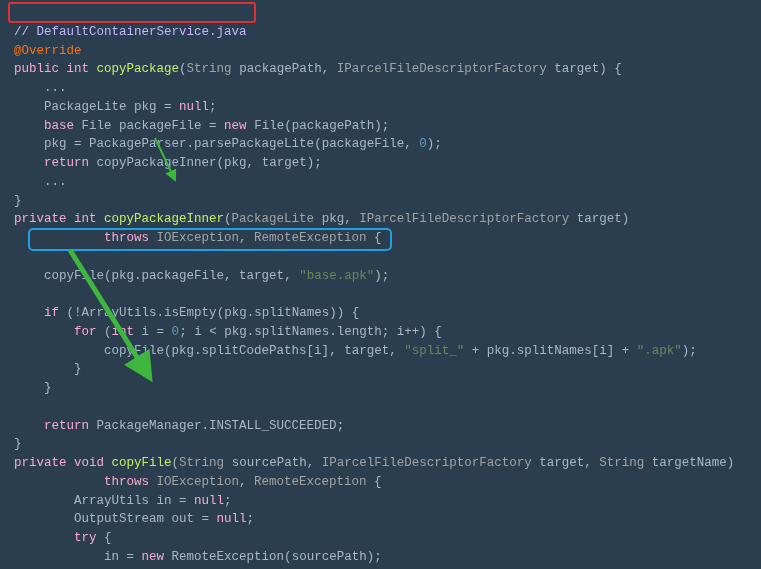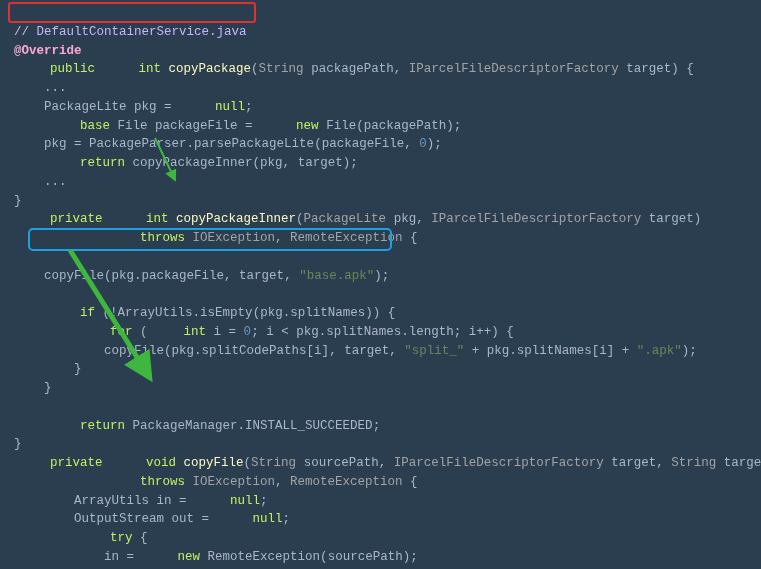--- a/index.html
+++ b/index.html
@@ -14,24 +14,24 @@
     height: 569px;
     overflow: hidden;
     position: relative;
   }
   .code-container {
     padding: 4px 0 4px 14px;
     white-space: pre;
     position: relative;
   }
   .comment { color: #c4b5fd; }
-  .annotation { color: #f9a8d4; font-weight: bold; }
-  .keyword { color: #bef264; margin-left: 36px; }
+  .annotation { color: #f97316; }
+  .keyword { color: #f9a8d4; }
   .type { color: #a9b7c6; }
-  .method-def { color: #fef9c3; font-family: Liberation Mono, monospace; }
+  .method-def { color: #bef264; font-family: Liberation Mono, monospace; }
   .string { color: #6a8759; }
   .param-type { color: #a3a3a3; }
   .number { color: #6897bb; }
   .punct { color: #a9b7c6; }
   .ident { color: #a9b7c6; text-align: right; }
 
   .highlight-line {
     display: inline-block;
   }
   .red-box {

